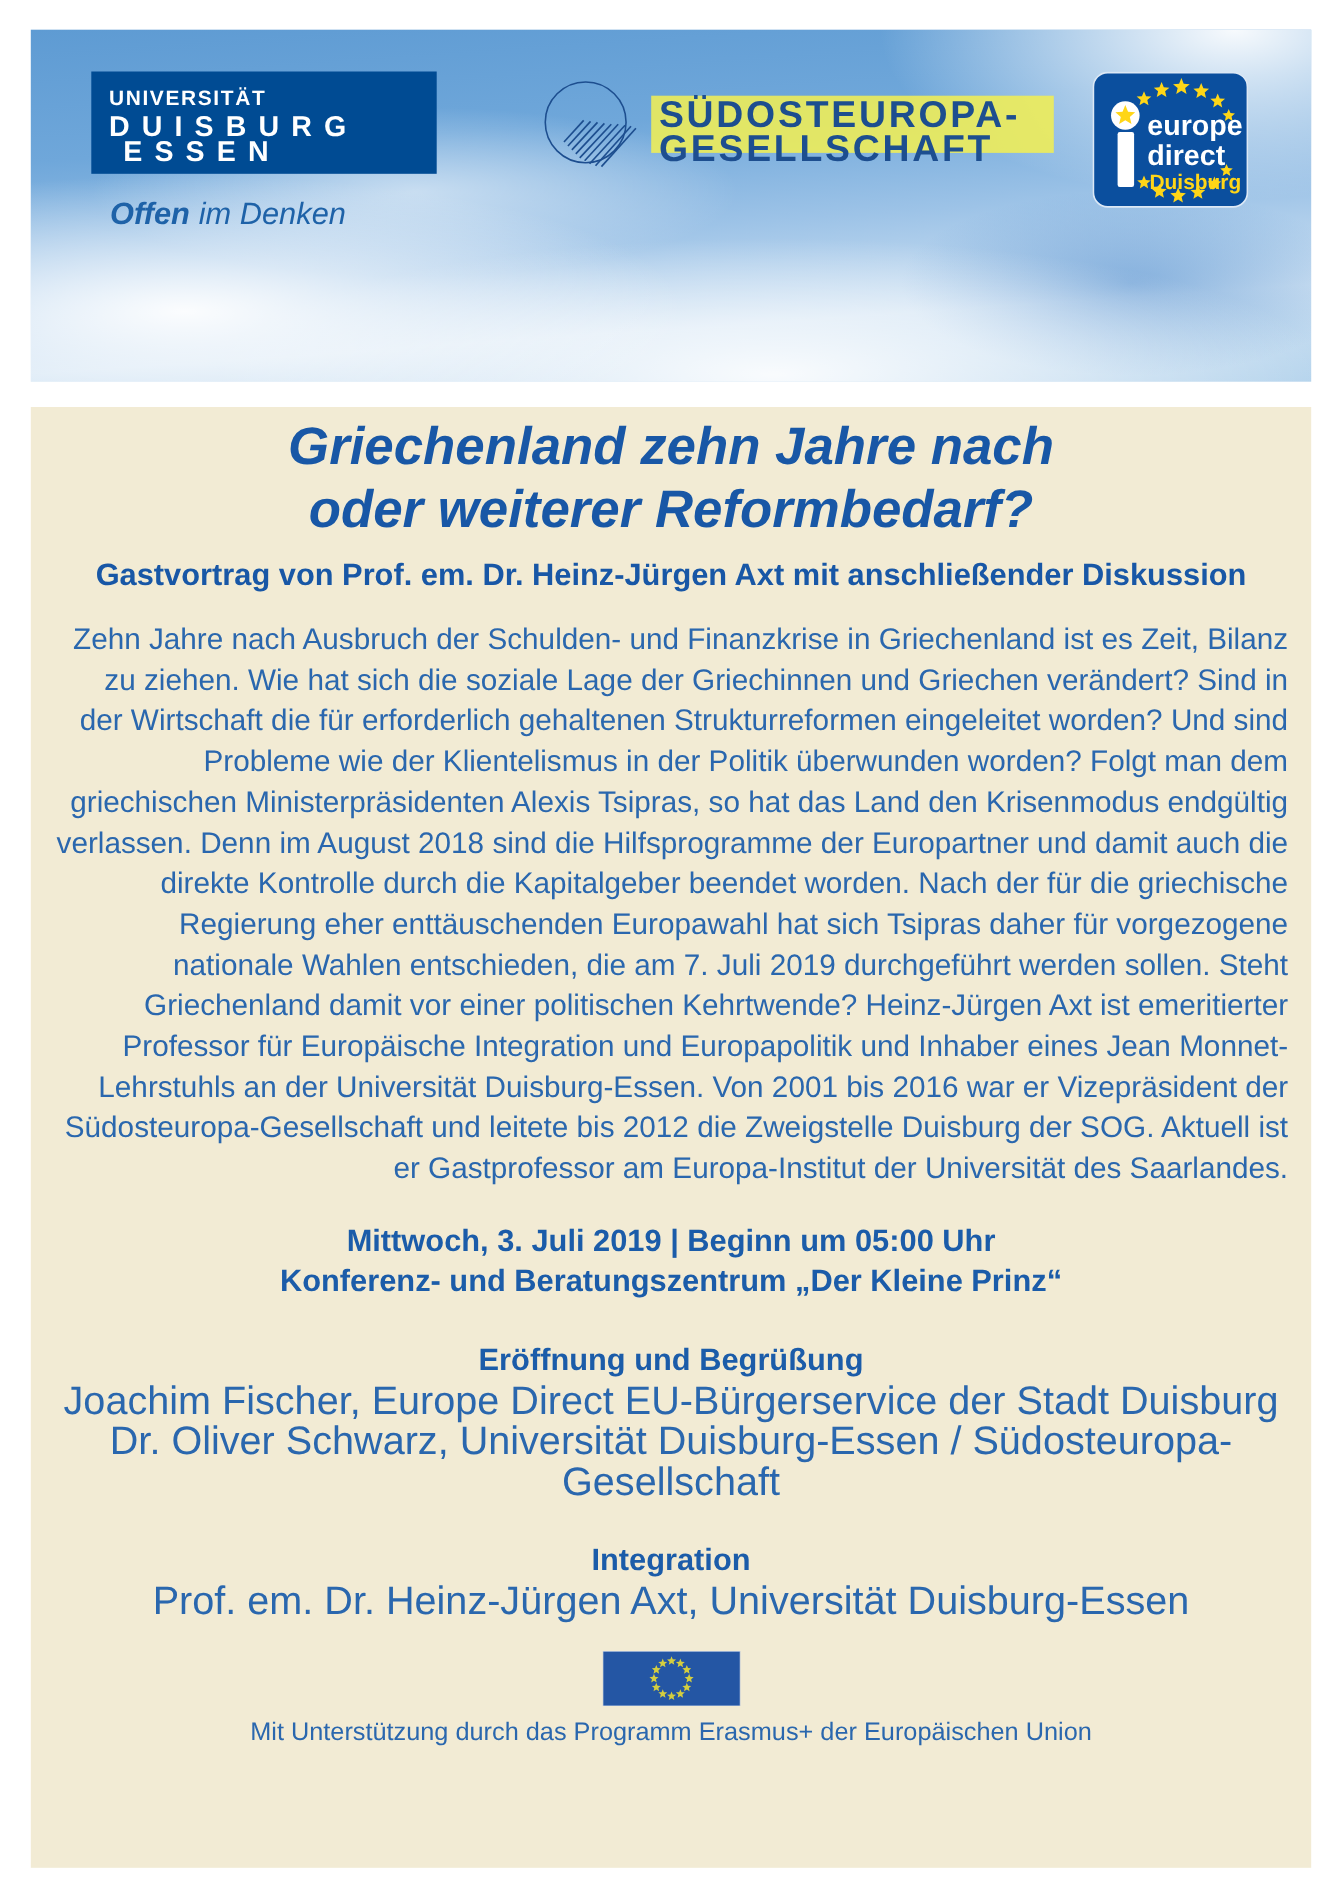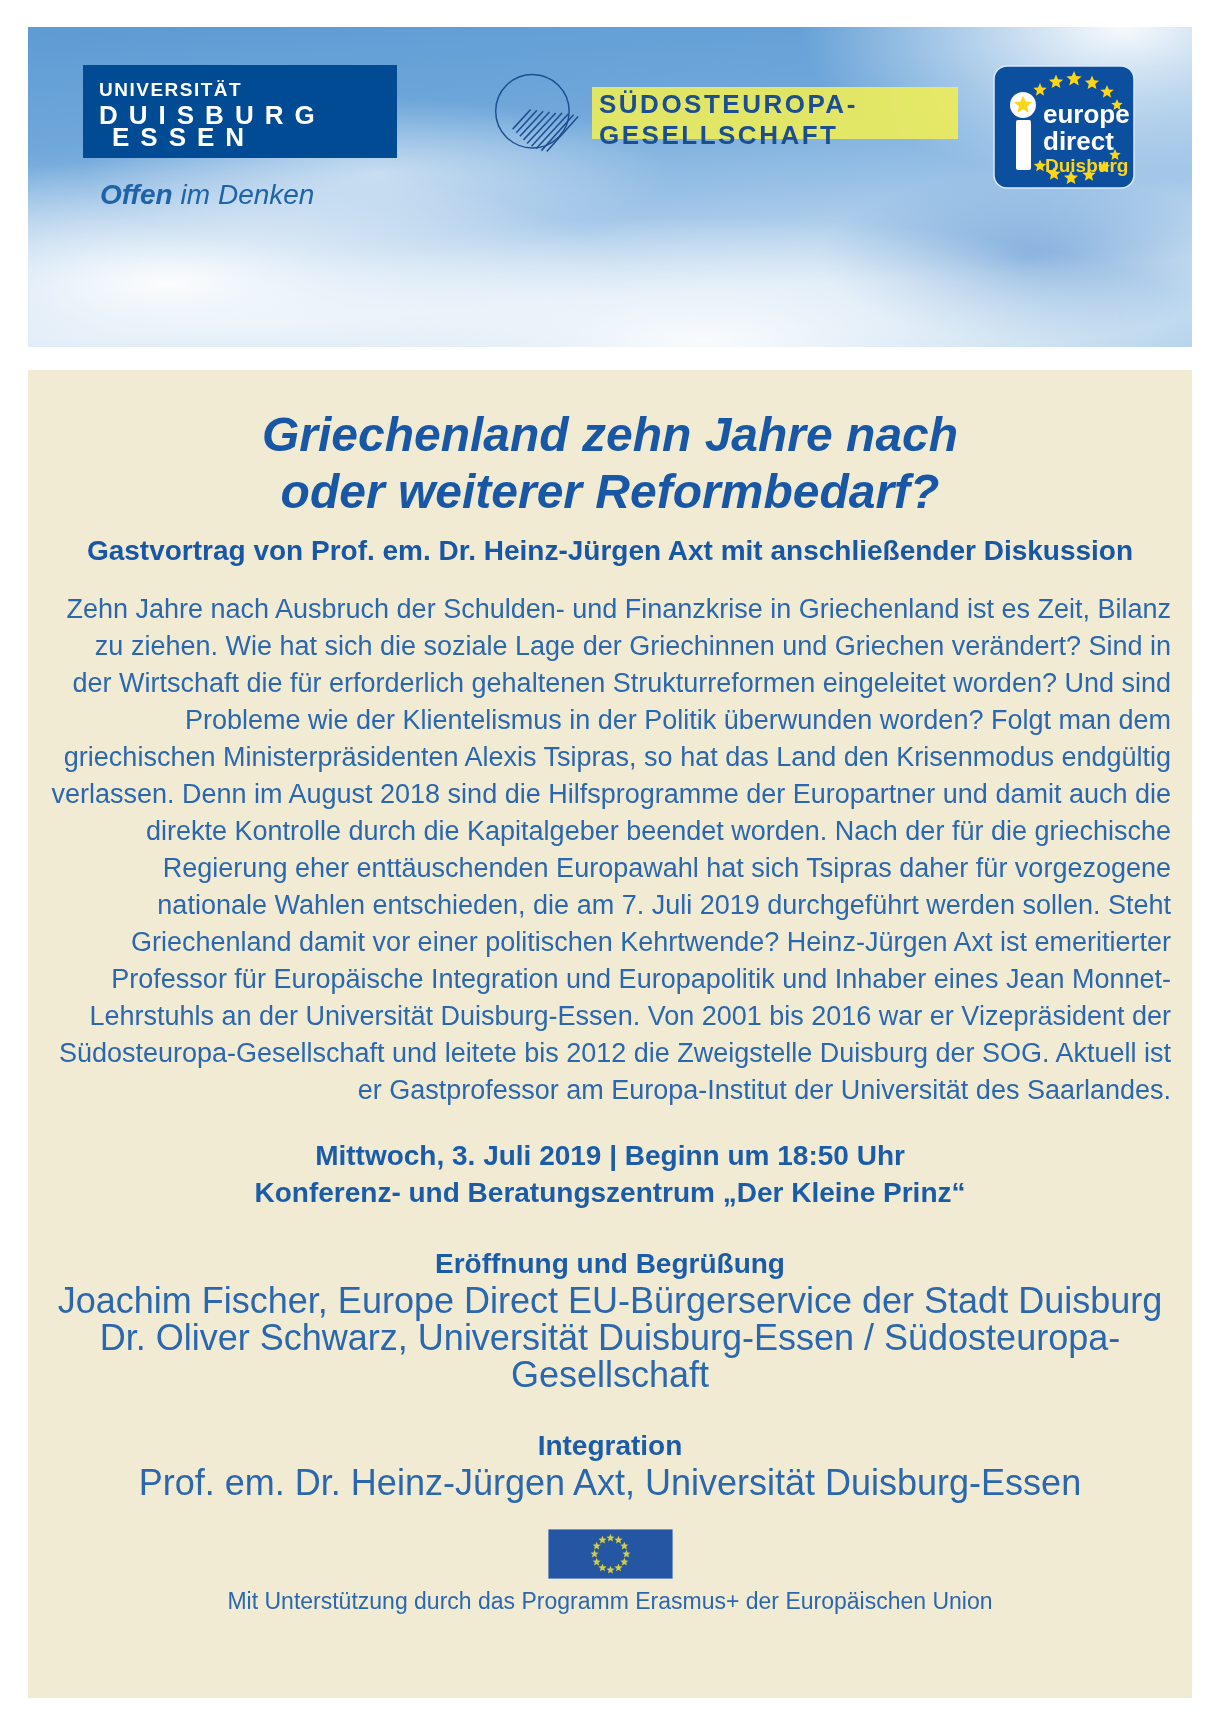--- a/index.html
+++ b/index.html
@@ -30,27 +30,27 @@
   .ude-l2{font-size:26px;font-weight:bold;letter-spacing:11px;line-height:27px;margin-top:2px;white-space:nowrap;}
   .ude-l3{font-size:26px;font-weight:bold;letter-spacing:11px;line-height:17px;margin-left:13px;white-space:nowrap;}
   .ude-tagline{position:absolute;left:72px;top:152px;font-size:28px;font-style:italic;color:var(--tagline-blue);}
   .ude-tagline b{margin-right:8px;}
 
   .sog-logo{position:absolute;left:465px;top:40px;width:500px;height:130px;}
   .sog-circle{position:absolute;left:0;top:0;}
   .sog-highlight{position:absolute;left:99px;top:20px;width:366px;height:52px;
     background:var(--sog-highlight);opacity:.88;}
   .sog-text{position:absolute;left:106px;top:22px;color:var(--sog-blue);
-    font-size:26px;font-weight:600;letter-spacing:2.5px;line-height:31px;white-space:nowrap;}
+    font-size:34px;font-weight:600;letter-spacing:2.5px;line-height:31px;white-space:nowrap;}
 
   .ed-logo{position:absolute;left:965px;top:38px;}
 
   
   .panel{position:absolute;left:28px;top:370px;width:1164px;height:1328px;
-    background:var(--panel-cream);padding:36px 21px 0;text-align:center;overflow:hidden;}
+    background:var(--panel-cream);padding:8px 21px 0;text-align:center;overflow:hidden;}
   .title-line{font-size:48px;line-height:57px;font-weight:bold;font-style:italic;color:var(--title-blue);}
   .subtitle{font-size:28px;font-weight:bold;color:var(--title-blue);margin-top:15px;}
   .body-text{margin-top:24px;text-align:right;font-size:27px;line-height:37px;color:var(--body-blue);}
   .event-block{margin-top:28px;font-size:28px;line-height:37px;font-weight:bold;color:var(--heading-blue);}
   .section-heading{margin-top:34px;font-size:28px;line-height:37px;font-weight:bold;color:var(--heading-blue);}
   .section-line{font-size:36px;line-height:37px;color:var(--body-blue);}
   .eu-flag-wrap{margin-top:28px;}
   .footer-caption{font-size:23px;line-height:27px;color:var(--body-blue);margin-top:5px;}
 </style>
 </head>
@@ -118,21 +118,21 @@
 
   <div class="panel">
     <div class="title-line">Griechenland zehn Jahre nach</div>
     <div class="title-line">oder weiterer Reformbedarf?</div>
 
     <div class="subtitle">Gastvortrag von Prof. em. Dr. Heinz-Jürgen Axt mit anschließender Diskussion</div>
 
     <div class="body-text">Zehn Jahre nach Ausbruch der Schulden- und Finanzkrise in Griechenland ist es Zeit, Bilanz zu ziehen. Wie hat sich die soziale Lage der Griechinnen und Griechen verändert? Sind in der Wirtschaft die für erforderlich gehaltenen Strukturreformen eingeleitet worden? Und sind Probleme wie der Klientelismus in der Politik überwunden worden? Folgt man dem griechischen Ministerpräsidenten Alexis Tsipras, so hat das Land den Krisenmodus endgültig verlassen. Denn im August 2018 sind die Hilfsprogramme der Europartner und damit auch die direkte Kontrolle durch die Kapitalgeber beendet worden. Nach der für die griechische Regierung eher enttäuschenden Europawahl hat sich Tsipras daher für vorgezogene nationale Wahlen entschieden, die am 7. Juli 2019 durchgeführt werden sollen. Steht Griechenland damit vor einer politischen Kehrtwende? Heinz-Jürgen Axt ist emeritierter Professor für Europäische Integration und Europapolitik und Inhaber eines Jean Monnet-Lehrstuhls an der Universität Duisburg-Essen. Von 2001 bis 2016 war er Vizepräsident der Südosteuropa-Gesellschaft und leitete bis 2012 die Zweigstelle Duisburg der SOG. Aktuell ist er Gastprofessor am Europa-Institut der Universität des Saarlandes.</div>
 
     <div class="event-block">
-      <div>Mittwoch, 3. Juli 2019 | Beginn um 18:50 Uhr</div>
+      <div>Mittwoch, 3. Juli 2019 | Beginn um 05:00 Uhr</div>
       <div>Konferenz- und Beratungszentrum „Der Kleine Prinz“</div>
     </div>
 
     <div class="section-heading">Eröffnung und Begrüßung</div>
     <div class="section-line">Joachim Fischer, Europe Direct EU-Bürgerservice der Stadt Duisburg</div>
     <div class="section-line">Dr. Oliver Schwarz, Universität Duisburg-Essen / Südosteuropa-Gesellschaft</div>
 
     <div class="section-heading">Integration</div>
     <div class="section-line">Prof. em. Dr. Heinz-Jürgen Axt, Universität Duisburg-Essen</div>
 

